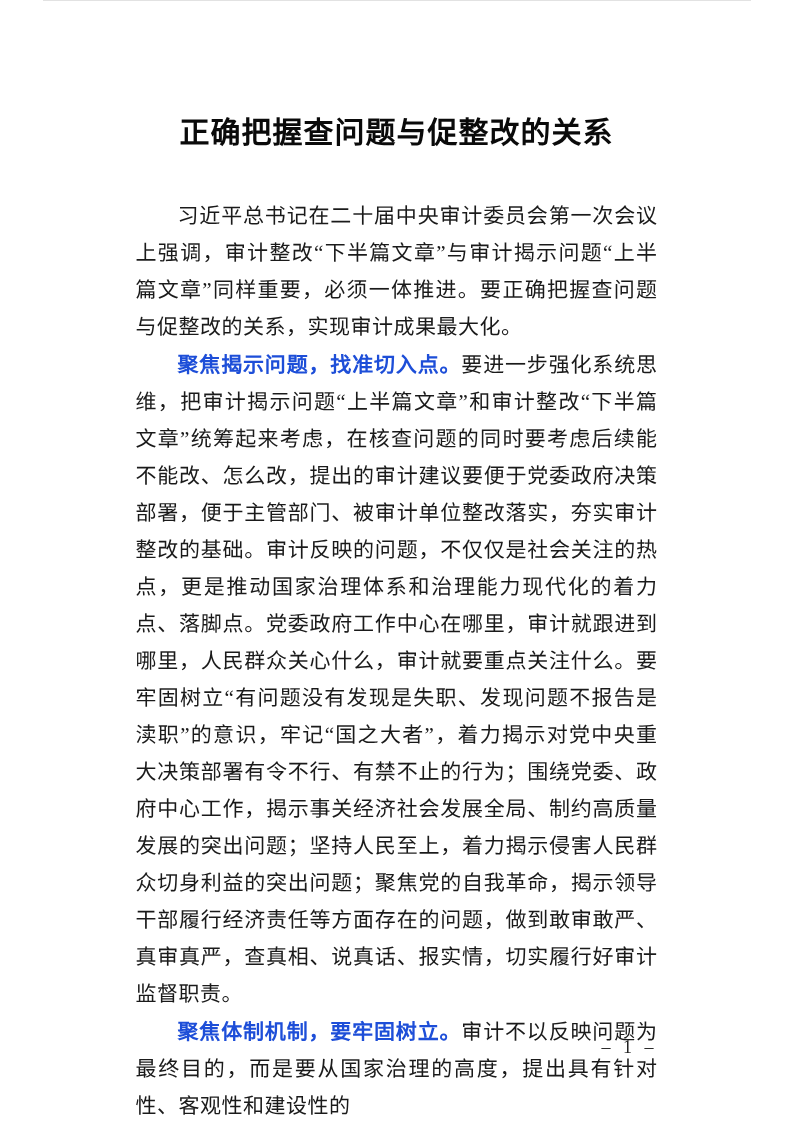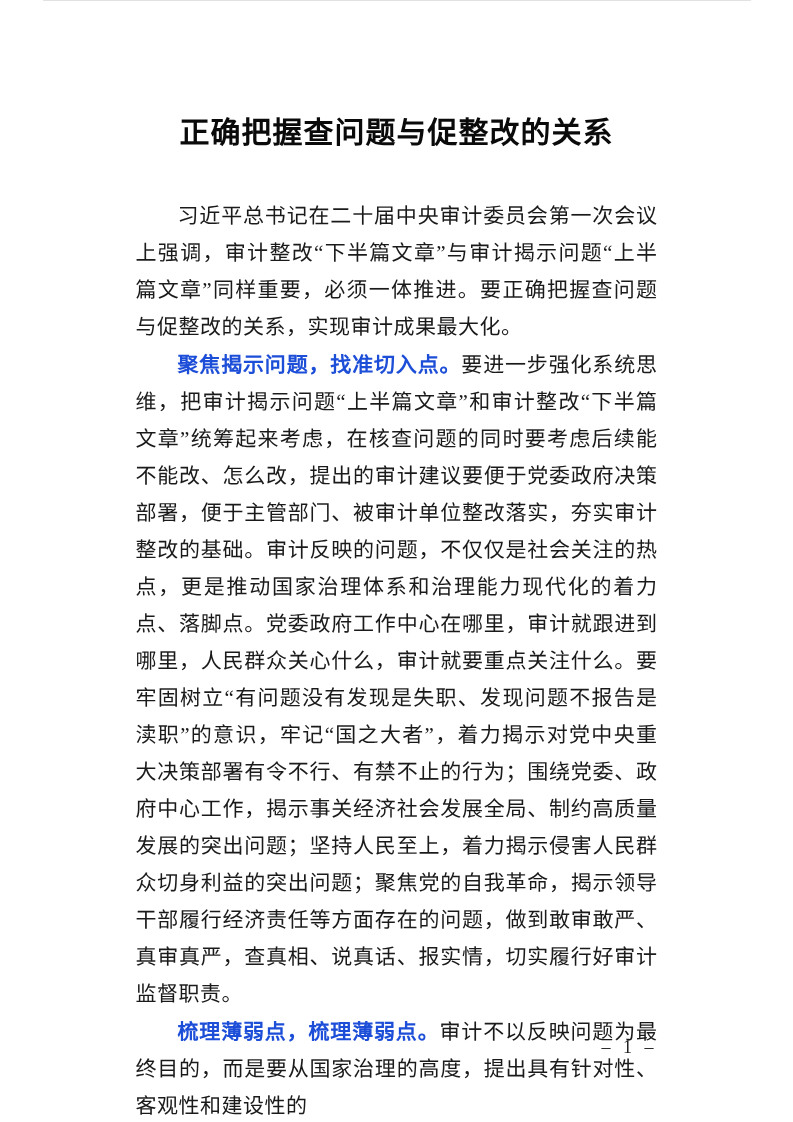--- a/index.html
+++ b/index.html
@@ -62,19 +62,19 @@
 <div class="page">
 
   <h1 class="doc-title">正确把握查问题与促整改的关系</h1>
 
   <div class="doc-body">
 
     <p><span class="para-lead"></span><span>习近平总书记在二十届中央审计委员会第一次会议上强调，审计整改“下半篇文章”与审计揭示问题“上半篇文章”同样重要，必须一体推进。要正确把握查问题与促整改的关系，实现审计成果最大化。</span></p>
 
     <p><span class="para-lead">聚焦揭示问题，找准切入点。</span><span>要进一步强化系统思维，把审计揭示问题“上半篇文章”和审计整改“下半篇文章”统筹起来考虑，在核查问题的同时要考虑后续能不能改、怎么改，提出的审计建议要便于党委政府决策部署，便于主管部门、被审计单位整改落实，夯实审计整改的基础。审计反映的问题，不仅仅是社会关注的热点，更是推动国家治理体系和治理能力现代化的着力点、落脚点。党委政府工作中心在哪里，审计就跟进到哪里，人民群众关心什么，审计就要重点关注什么。要牢固树立“有问题没有发现是失职、发现问题不报告是渎职”的意识，牢记“国之大者”，着力揭示对党中央重大决策部署有令不行、有禁不止的行为；围绕党委、政府中心工作，揭示事关经济社会发展全局、制约高质量发展的突出问题；坚持人民至上，着力揭示侵害人民群众切身利益的突出问题；聚焦党的自我革命，揭示领导干部履行经济责任等方面存在的问题，做到敢审敢严、真审真严，查真相、说真话、报实情，切实履行好审计监督职责。</span></p>
 
-    <p><span class="para-lead">梳理薄弱点，梳理薄弱点。</span><span>审计不以反映问题为最终目的，而是要从国家治理的高度，提出具有针对性、客观性和建设性的</span></p>
+    <p><span class="para-lead">聚焦体制机制，要牢固树立。</span><span>审计不以反映问题为最终目的，而是要从国家治理的高度，提出具有针对性、客观性和建设性的</span></p>
 
   </div>
 
   <div class="page-footer">– 1 –</div>
 
 </div>
 
 </body></html>

